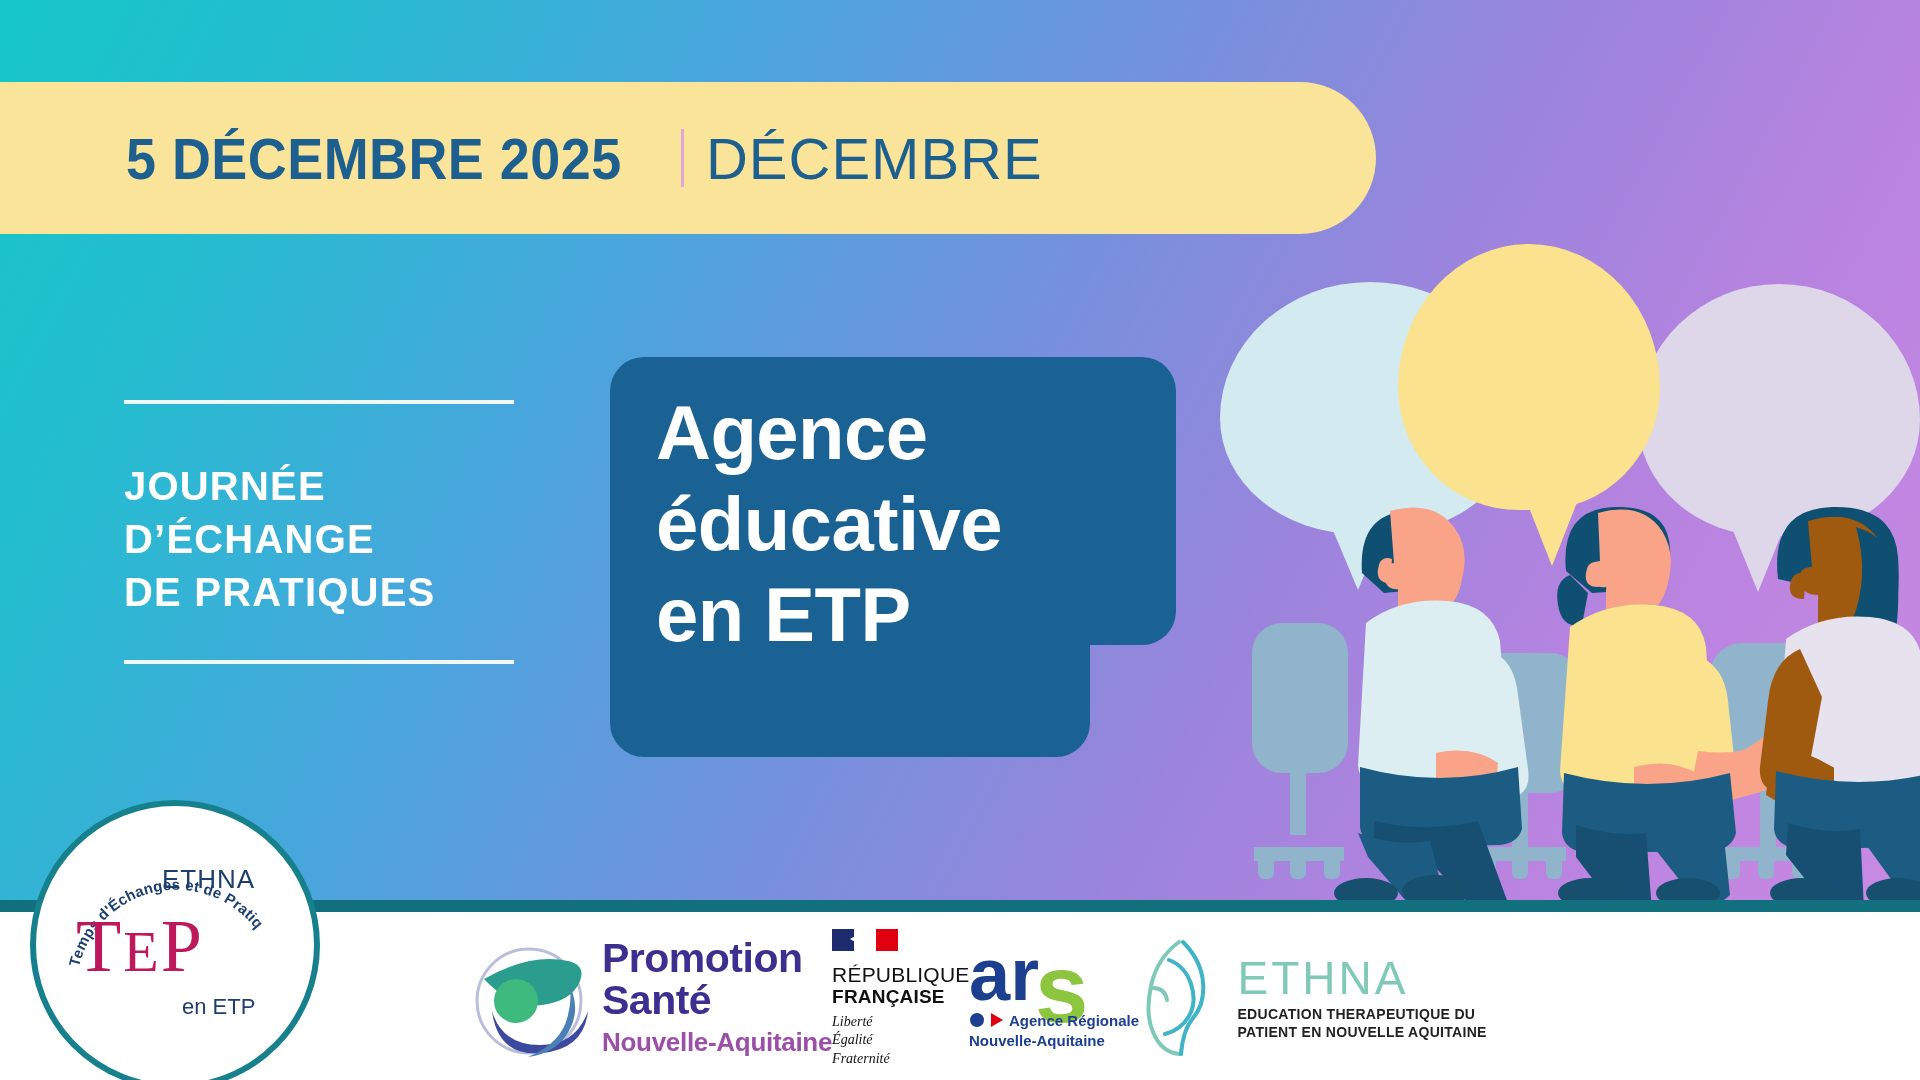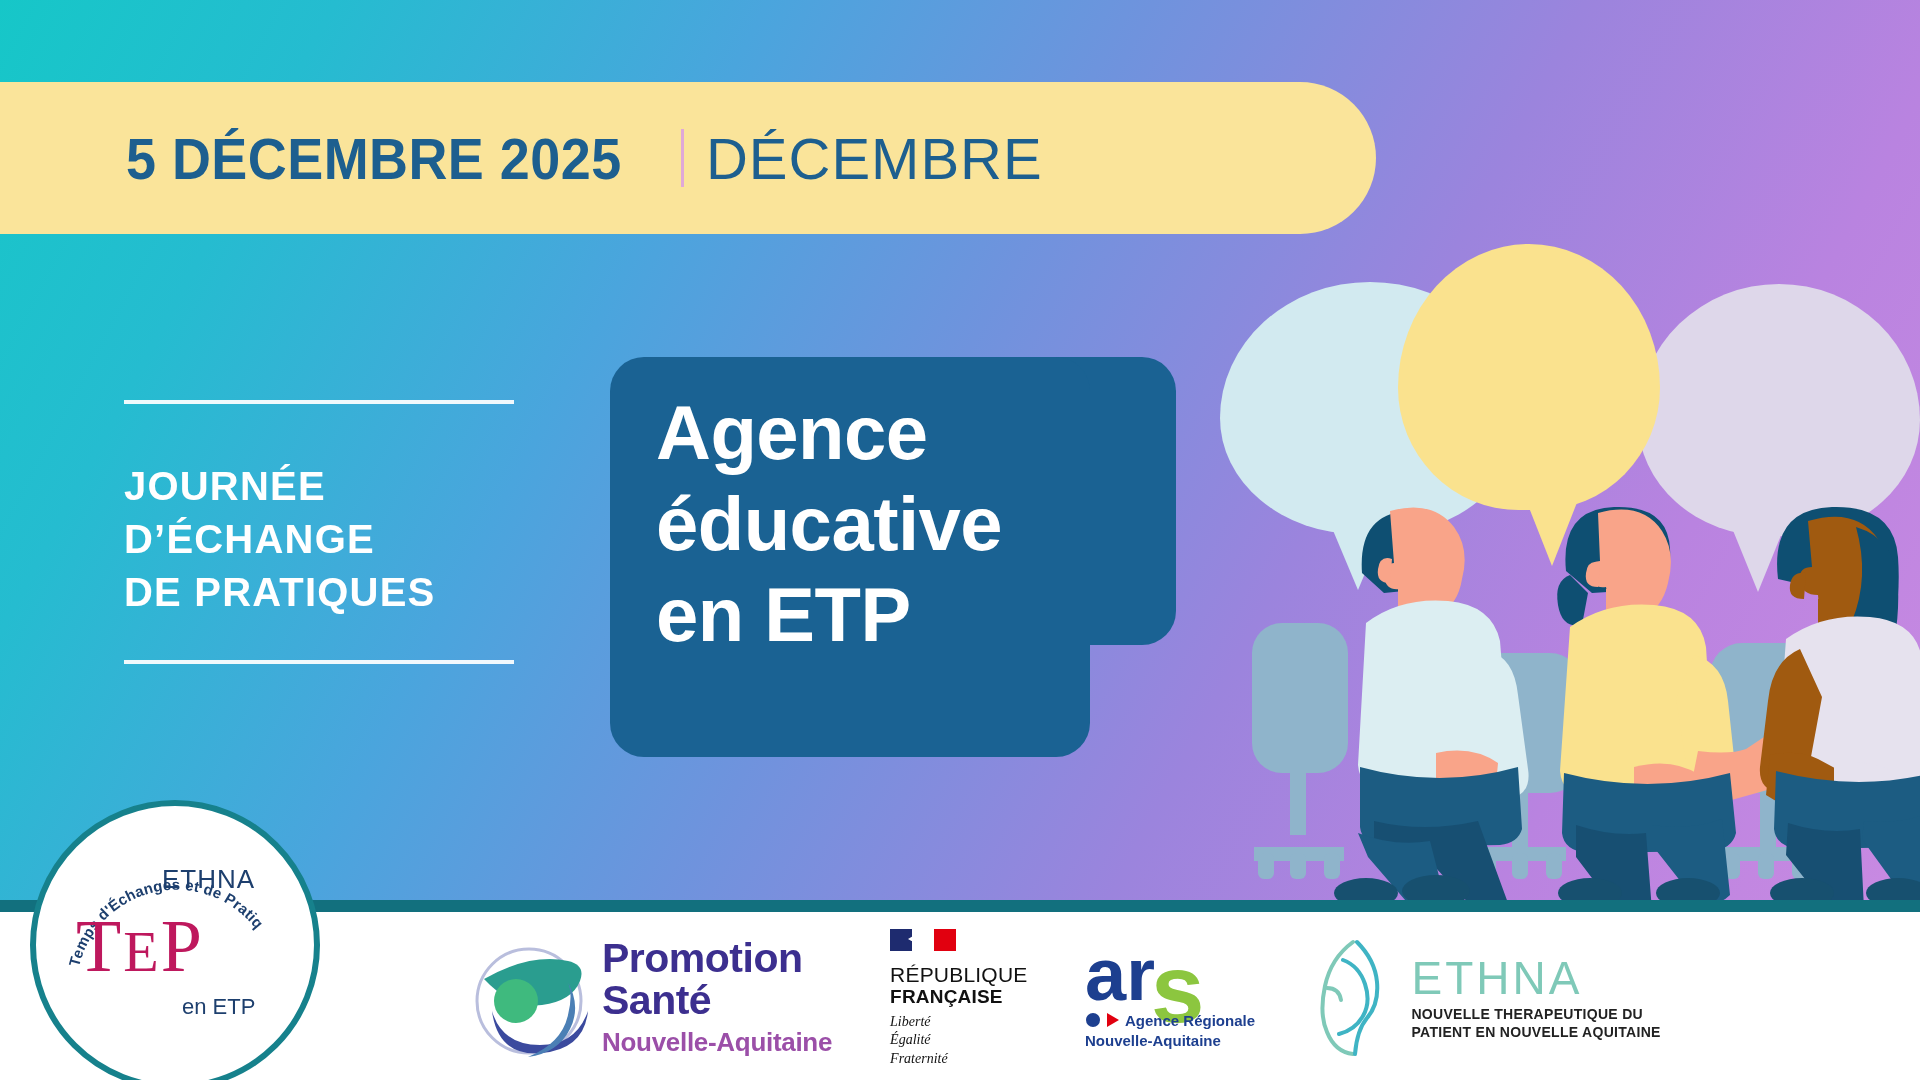--- a/index.html
+++ b/index.html
@@ -126,21 +126,21 @@
     color:#1d3f6e; font-size:26px; font-weight:400; letter-spacing:1px;
   }
   .tep-sub {
     position:absolute; left:152px; top:194px;
     color:#1d3f6e; font-size:22px; font-weight:400;
   }
 
   
   .logos {
     position:absolute; left:470px; top:918px; width:1420px; height:160px;
-    display:flex; align-items:center; gap:58px; z-index:7;
+    display:flex; align-items:center; z-index:7;
   }
   .logo { display:flex; align-items:center; }
 
   .ps-text { margin-left:14px; }
   .ps-1 { color:#3c2f8f; font-size:41px; font-weight:bold; line-height:1.0; letter-spacing:-0.5px; }
   .ps-2 { color:#3c2f8f; font-size:41px; font-weight:bold; line-height:1.05; letter-spacing:-0.5px; }
   .ps-3 { color:#9b4fa8; font-size:26px; font-weight:bold; margin-top:5px; letter-spacing:-0.3px; }
 
   .rf-wrap { text-align:left; }
   .rf-1 { color:#111; font-size:21px; font-weight:normal; line-height:1.12; letter-spacing:.2px; margin-top:4px; }
@@ -346,19 +346,19 @@
     <div class="logo">
       <svg width="86" height="120" viewBox="0 0 86 120">
         <path d="M40 4 q-22 16-28 44 q-6 28 2 46 q8 20 26 22" fill="none" stroke="#7fc9b8" stroke-width="4" stroke-linecap="round"></path>
         <path d="M44 4 q18 18 20 40 q2 22-10 36 q-10 12-12 36" fill="none" stroke="#3fb4c4" stroke-width="4" stroke-linecap="round"></path>
         <path d="M30 22 q16 6 22 24 q6 18-2 32 q-8 14-24 18" fill="none" stroke="#3fb4c4" stroke-width="4" stroke-linecap="round"></path>
         <path d="M14 50 q12 0 14 12" fill="none" stroke="#7fc9b8" stroke-width="4" stroke-linecap="round"></path>
       </svg>
       <div class="eth-text">
         <div class="eth-title">ETHNA</div>
         <div class="eth-sub">
-          <div>NOUVELLE THERAPEUTIQUE DU</div>
+          <div>EDUCATION THERAPEUTIQUE DU</div>
           <div>PATIENT EN NOUVELLE AQUITAINE</div>
         </div>
       </div>
     </div>
   </div>
 </div>
 
 </body></html>

